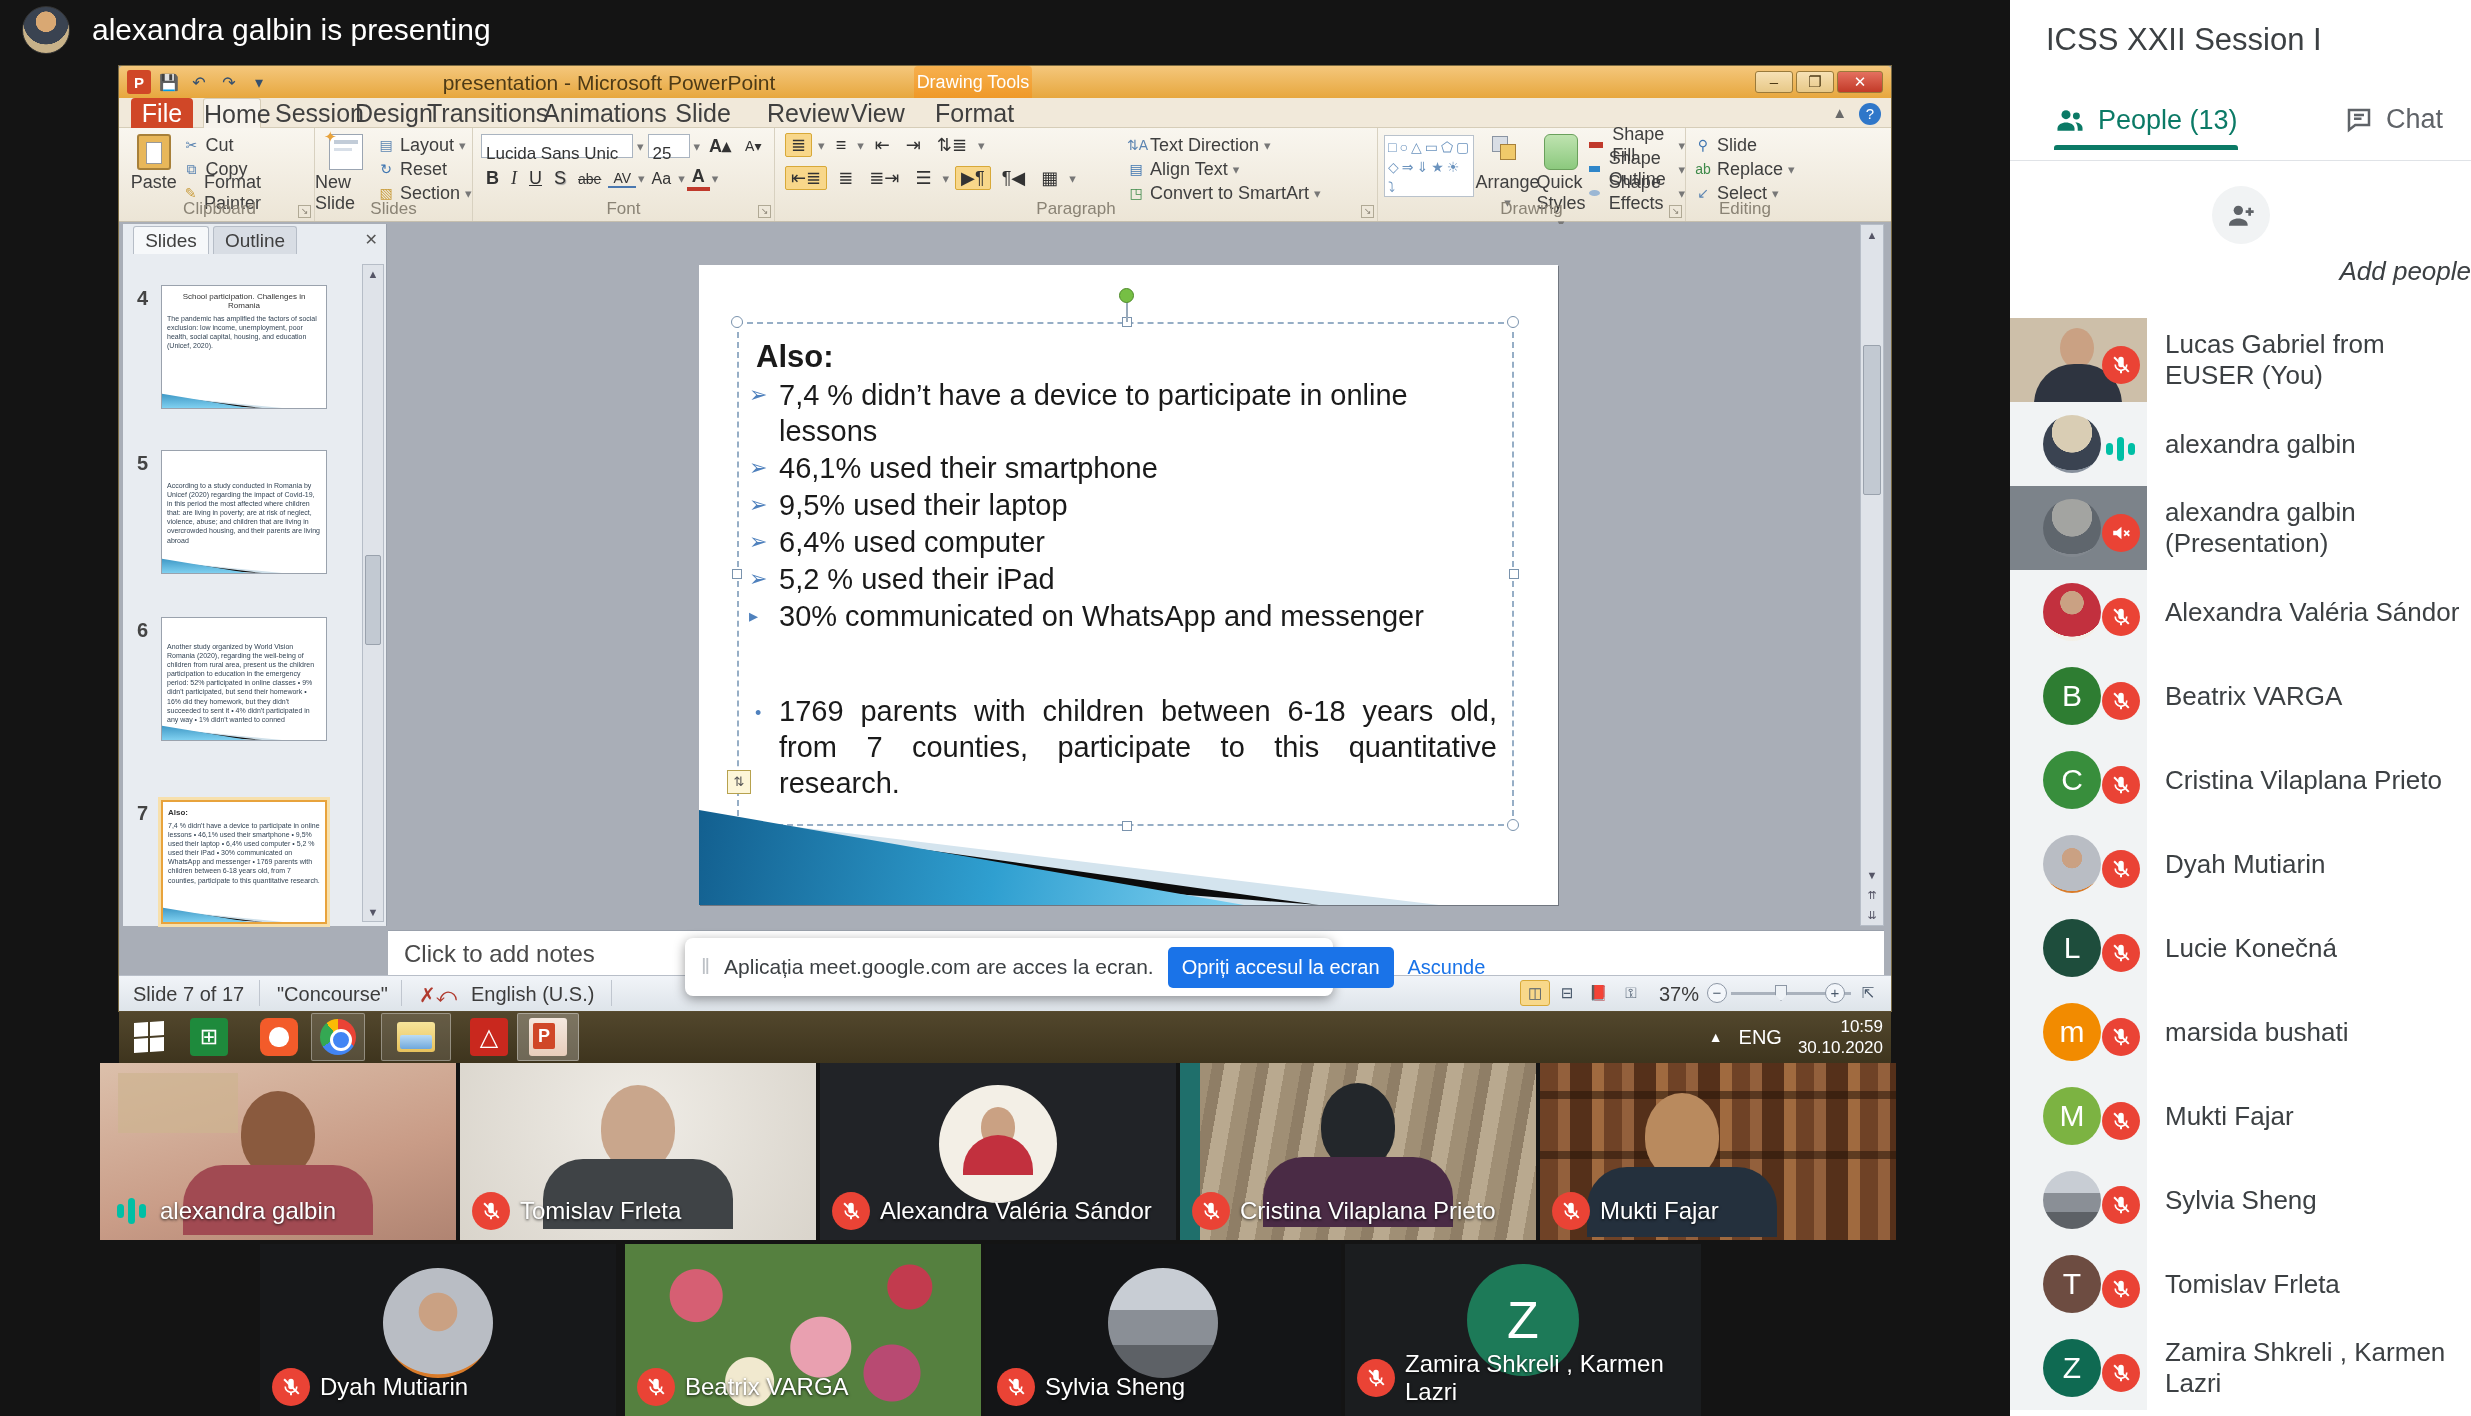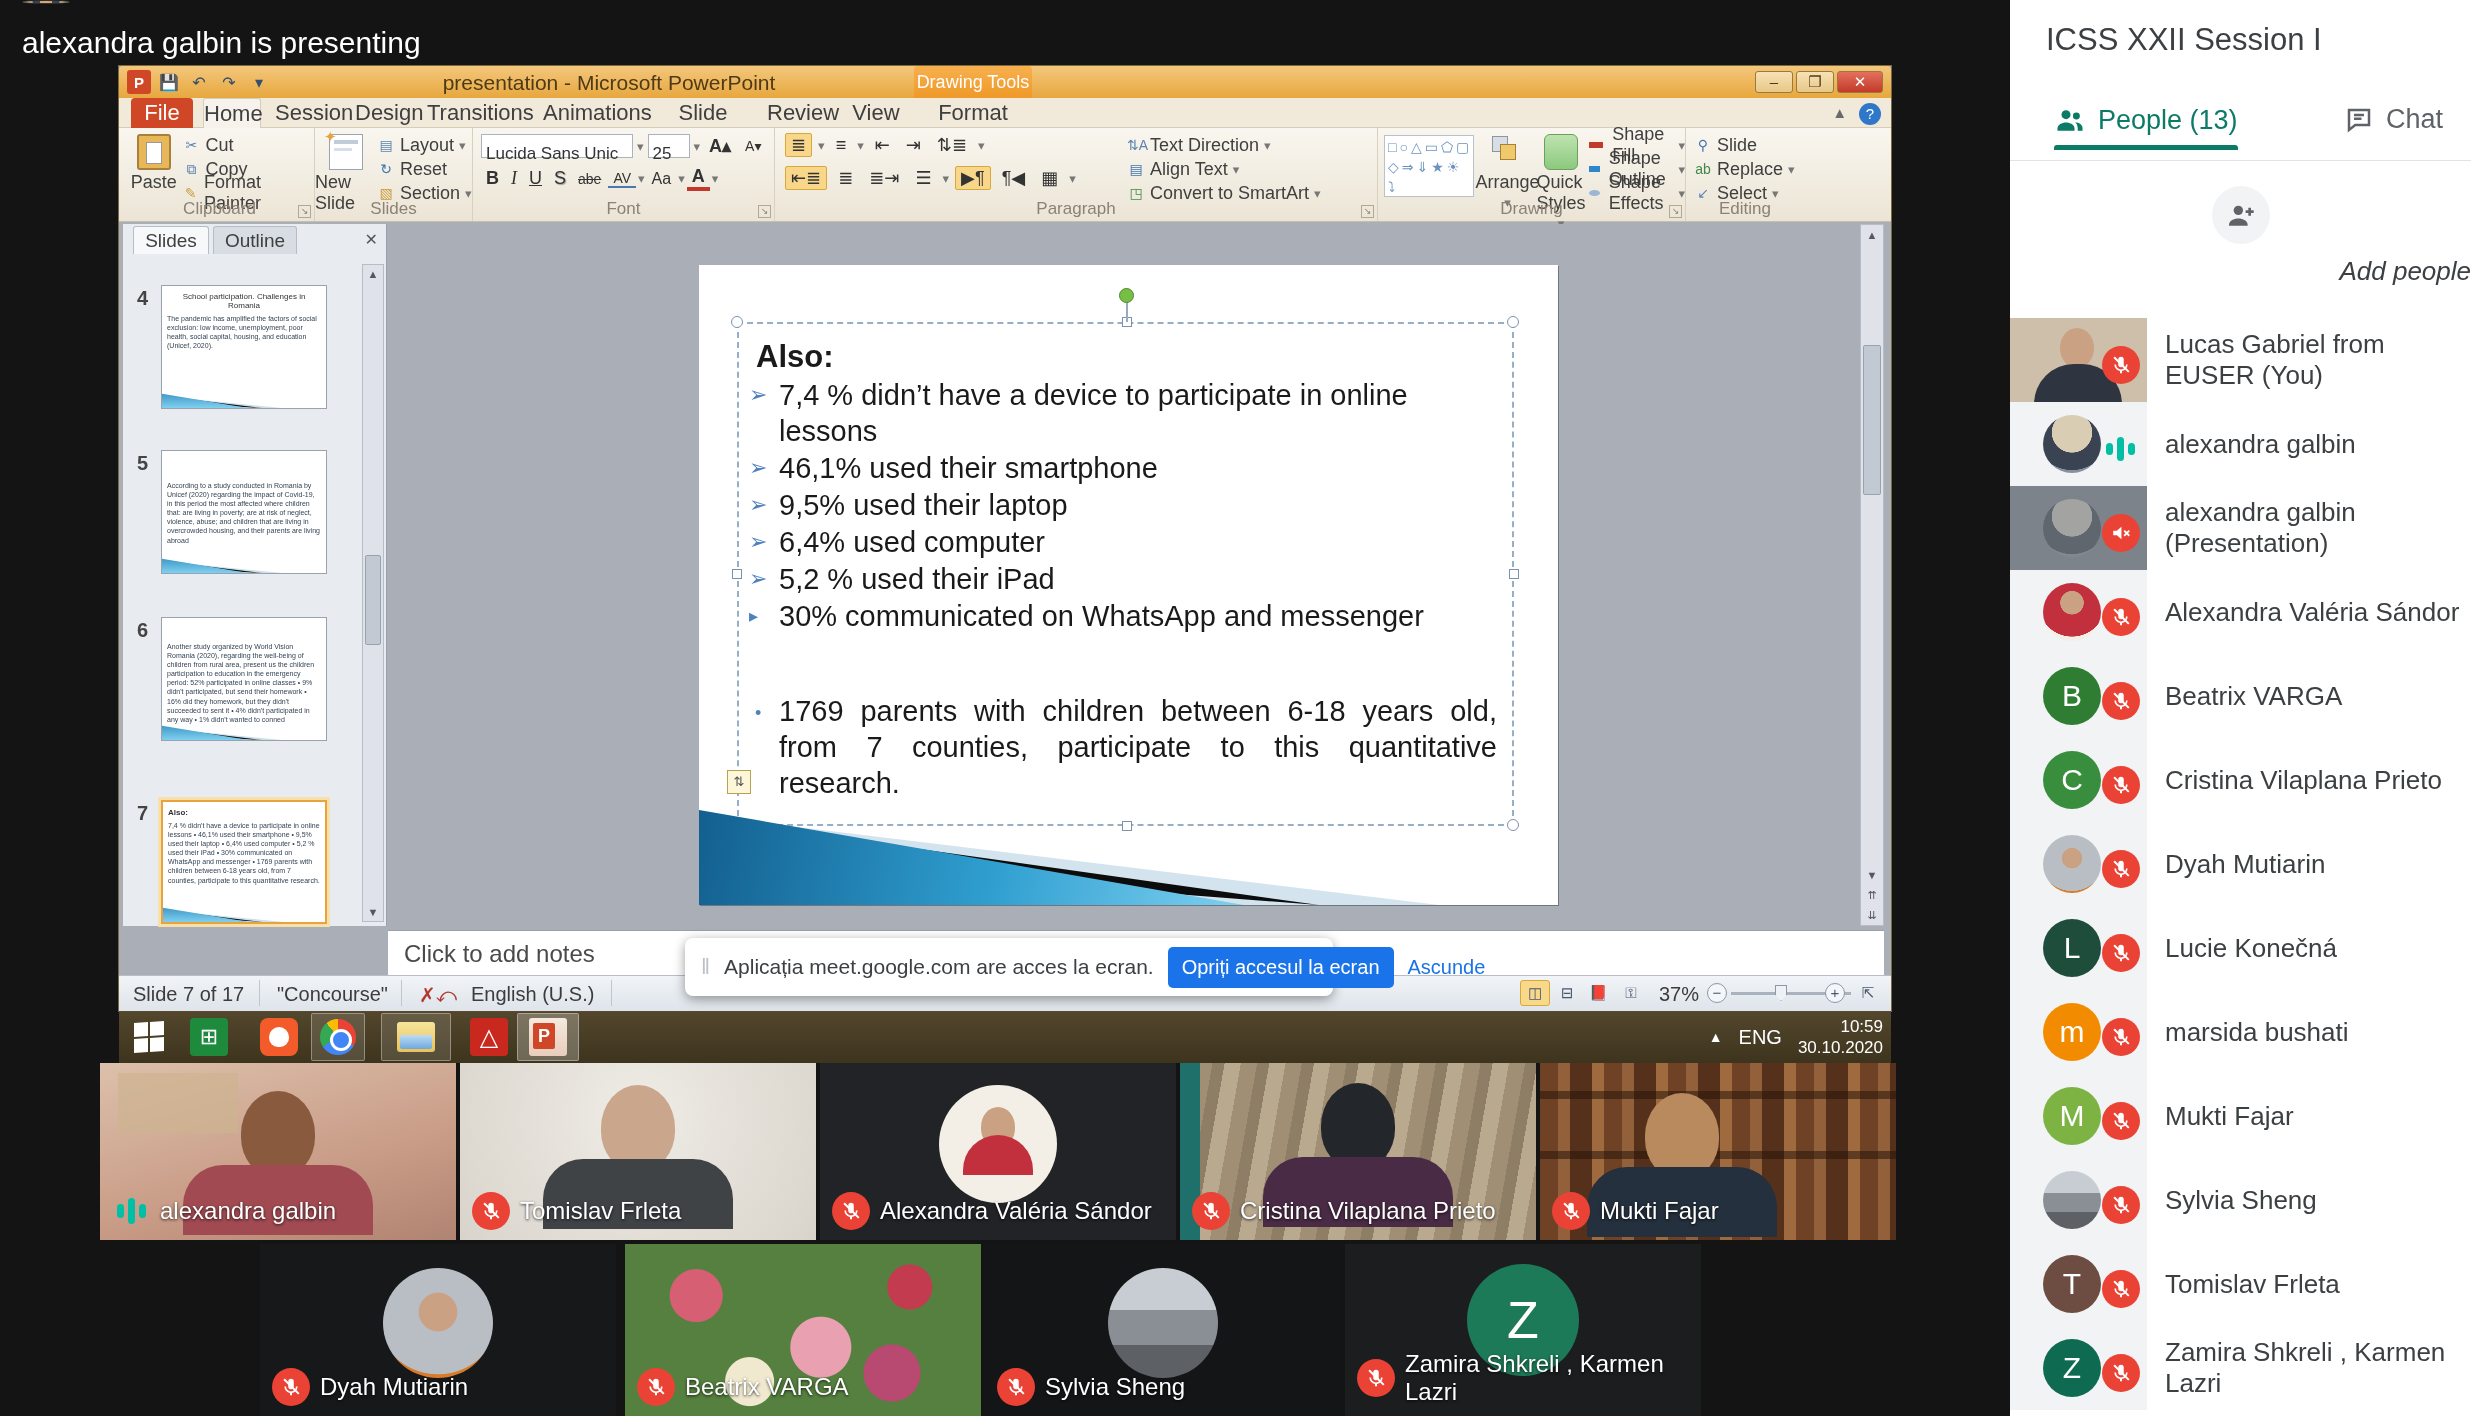--- a/index.html
+++ b/index.html
@@ -1,21 +1,21 @@
 <!DOCTYPE html>
 <html><head>
 <meta charset="utf-8">
 <style>
   * { margin:0; padding:0; box-sizing:border-box; }
   html,body { background:#000; }
   body { font-family:"Liberation Sans", sans-serif; }
   .screen { position:relative; width:2471px; height:1416px; background:#141414; overflow:hidden; }
 
   
-  .banner { position:absolute; left:22px; top:0; height:60px; display:flex; gap:22px;flex-direction:column; }
+  .banner { position:absolute; left:22px; top:0; height:60px; display:flex; align-items:center; gap:22px; }
   .banner .avatar { width:48px; height:48px; border-radius:50%;
     background: radial-gradient(circle at 50% 32%, #d9a873 0 26%, #3a4351 27% 58%, #c8b289 59%); border:1px solid #333; }
   .banner .txt { color:#fff; font-size:30px; }
 
   
   .ppt { position:absolute; left:119px; top:66px; width:1772px; height:945px; background:#a9aeb7; box-shadow:0 0 0 1px #7a6a42; }
   .titlebar { position:absolute; left:0; top:0; width:1772px; height:32px;
     background:linear-gradient(#f4c77c,#e7a73e); border-radius:4px 4px 0 0; }
   .qat { position:absolute; left:8px; top:4px; display:flex; gap:6px; align-items:center; }
   .qat .qi { width:24px; height:24px; display:flex; align-items:center; justify-content:center; font-size:16px; color:#35506e; }
@@ -23,21 +23,21 @@
   .qi.save { color:#3a5f8a; }
   .win-title { position:absolute; left:280px; top:5px; width:420px; text-align:center; font-size:21px; color:#4d3a16; }
   .dt-chip { position:absolute; left:795px; top:0; width:118px; height:32px; text-align:center;
     background:linear-gradient(#f7b04e,#ef9928); border-radius:4px 4px 0 0; color:#fff; font-size:18px; line-height:32px; }
   .win-controls { position:absolute; right:8px; top:5px; display:flex; gap:3px; }
   .wc { width:38px; height:22px; border:1px solid #9a7a3a; border-radius:3px; text-align:center; line-height:20px;
     font-size:15px; background:linear-gradient(#f7e1b5,#e7c887); color:#4d3a16; }
   .wc.close { background:linear-gradient(#e4705f,#c23a28); color:#fff; width:46px; }
 
   .tabsrow { position:absolute; left:0; top:32px; width:1772px; height:30px; background:#f1e9da; border-bottom:1px solid #d6cdb8; }
-  .rtab { position:absolute; top:0; height:30px; text-align:center; font-size:22px; color:#3f3f3f; line-height:30px; }
+  .rtab { position:absolute; top:0; height:30px; text-align:center; font-size:25px; color:#3f3f3f; line-height:30px; }
   .rtab.file { background:#d04727; color:#fff; border-radius:4px 4px 0 0; }
   .rtab.active { background:#f7f3ec; border:1px solid #d6cdb8; border-bottom:none; border-radius:3px 3px 0 0; }
   .ribbon-help { position:absolute; right:10px; top:5px; width:22px; height:22px; border-radius:50%;
     background:#2f77c9; color:#fff; font-size:15px; text-align:center; line-height:22px; }
   .ribbon-caret { position:absolute; right:44px; top:6px; font-size:15px; color:#6a6a6a; }
 
   .ribbon { position:absolute; left:0; top:62px; width:1772px; height:94px;
     background:linear-gradient(#f9f6ef,#ece5d6); border-bottom:1px solid #c6bfae; }
   .rgroup { position:absolute; top:0; height:93px; border-right:1px solid #d8d1c0; }
   .rg-label { position:absolute; bottom:2px; left:0; right:0; text-align:center; font-size:17px; color:#8a8375; }

